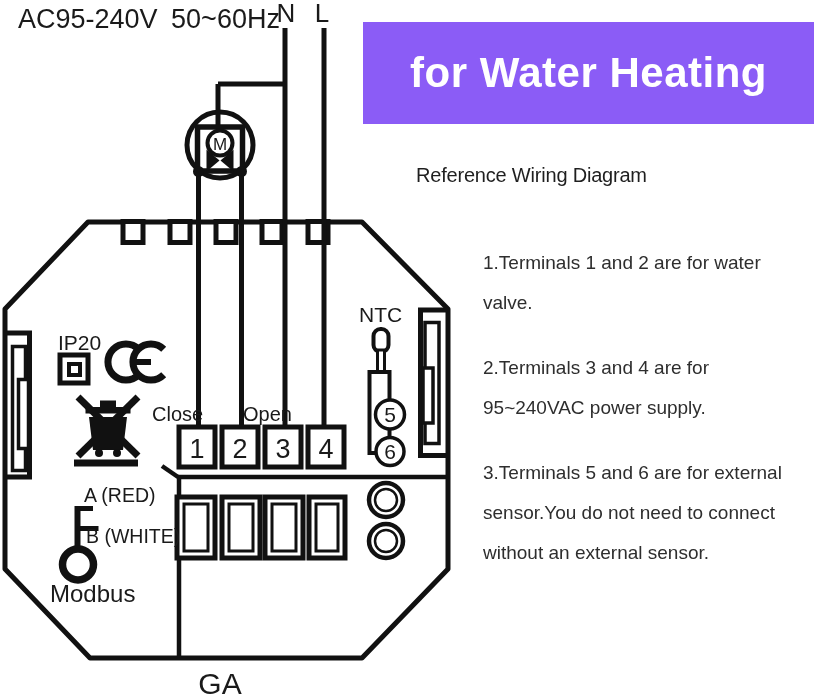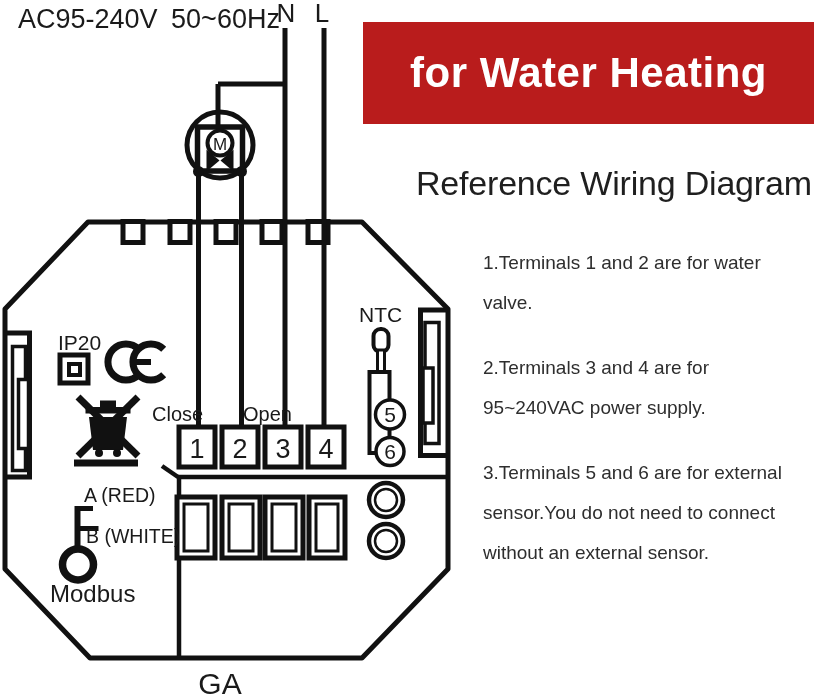--- a/index.html
+++ b/index.html
@@ -4,27 +4,27 @@
 <style>
   html,body{margin:0;padding:0;background:#ffffff;}
   .stage{
     position:relative;width:814px;height:699px;background:#ffffff;overflow:hidden;
     font-family:"Liberation Sans",sans-serif;color:#1a1a1a;
   }
   svg text{font-family:"Liberation Sans",sans-serif;fill:#1a1a1a;}
   .diagram{position:absolute;left:0;top:0;}
   .banner{
     position:absolute;left:363px;top:22px;width:451px;height:102px;
-    background:#b91c1c;display:flex;align-items:center;justify-content:center;
+    background:#8b5cf6;display:flex;align-items:center;justify-content:center;
   }
   .banner-title{
     color:#ffffff;font-size:42px;font-weight:bold;letter-spacing:0.5px;white-space:nowrap;
   }
   .ref-heading{
-    position:absolute;left:416px;top:164px;font-size:34px;font-weight:500;
+    position:absolute;left:416px;top:164px;font-size:20px;font-weight:500;
     color:#1f1f1f;letter-spacing:-0.2px;white-space:nowrap;
   }
   .notes{
     position:absolute;left:483px;top:243px;width:340px;
     font-size:19px;color:#2e2e2e;
   }
   .note{margin:0 0 25px 0;}
   .note-line{line-height:40px;white-space:nowrap;}
 </style>
 </head>

